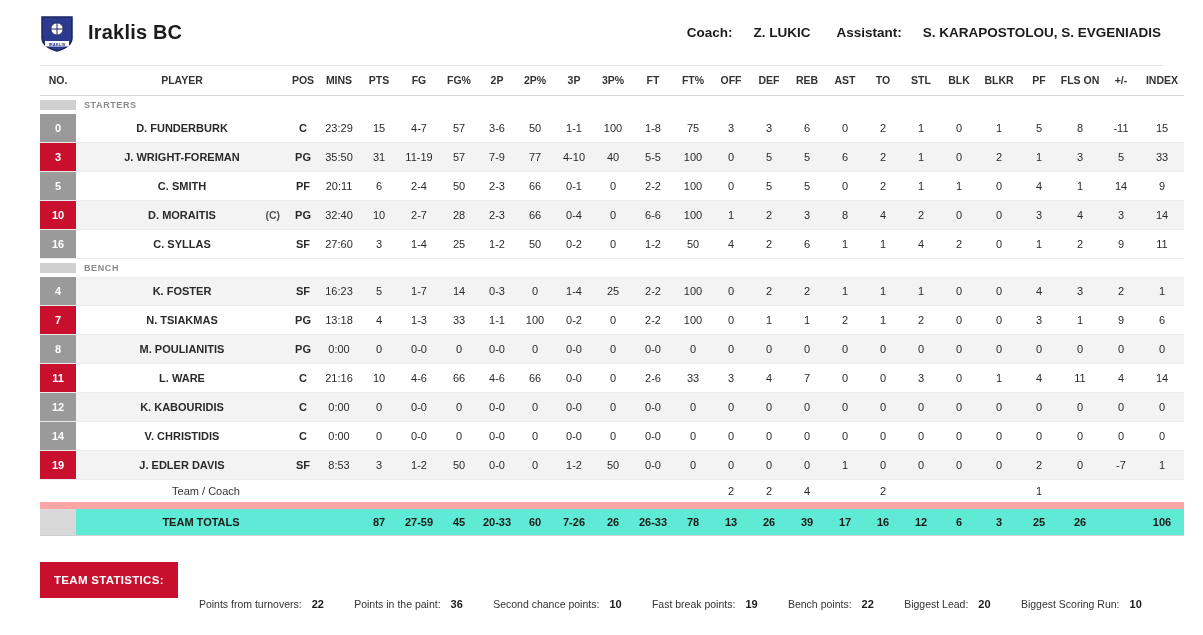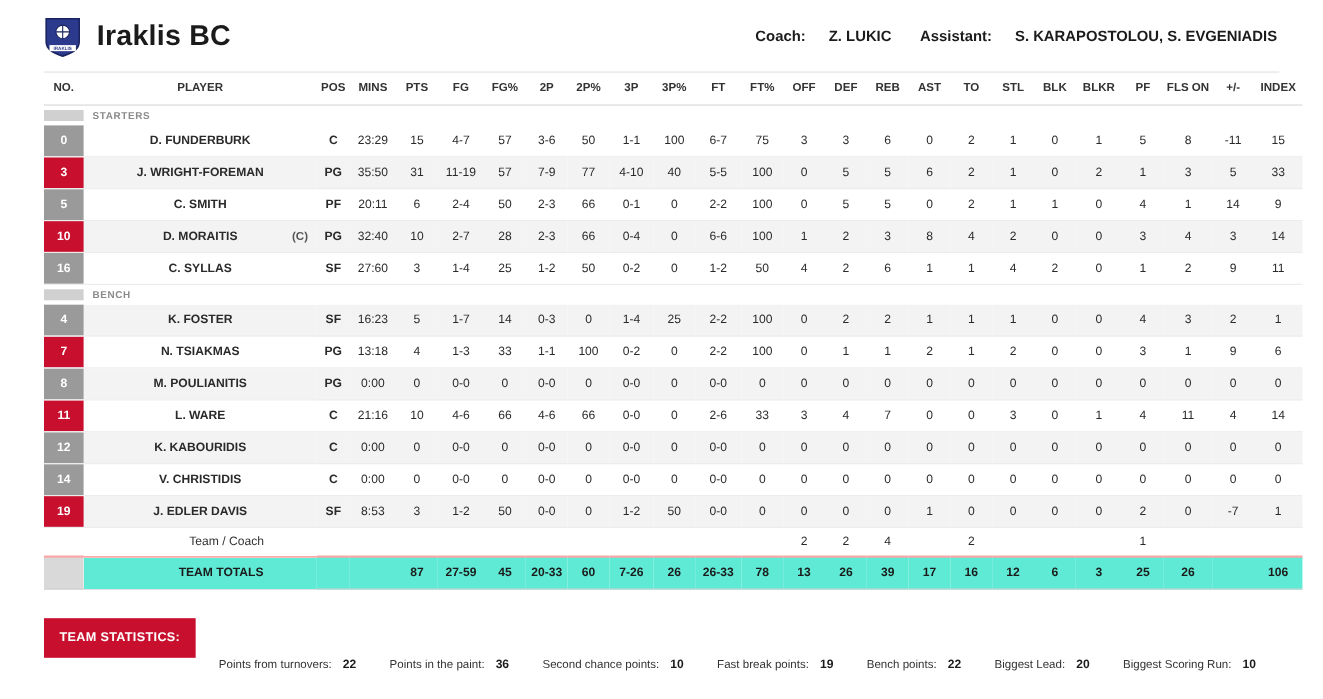--- a/index.html
+++ b/index.html
@@ -25,21 +25,21 @@
     border-bottom: 1px solid #e2e2e2;
   }
   .team-logo {
     width: 34px; height: 38px;
     margin-right: 14px;
     flex: 0 0 auto;
     position: relative;
   }
   .team-logo svg { display: block; }
   .team-name {
-    font-size: 26px;
+    font-size: 20px;
     font-weight: bold;
     letter-spacing: 0.2px;
     color: #1b1b1b;
   }
   .header-right {
     margin-left: auto;
     display: flex;
     align-items: center;
     gap: 26px;
     font-size: 13.5px;
@@ -138,21 +138,21 @@
   }
   .sect-label {
     font-size: 9px;
     font-weight: bold;
     letter-spacing: 0.6px;
     color: #8a8a8a;
     padding-left: 8px;
   }
 
   
-  tr.teamcoach td { height: 26px; background: #fff; border-bottom: 2px solid #fca5a5;}
+  tr.teamcoach td { height: 26px; background: #fff; border-bottom: 7px solid #fca5a5;}
   tr.teamcoach td.player-cell { padding-left: 48px; font-weight: normal; color: #333; font-size: 11px;}
 
   
   tr.totals td {
     height: 30px;
     background: #5eead4;
     font-weight: bold;
     font-size: 11px;
     color: #1b1b1b;
     border-bottom: 1px solid #cfcfcf;
@@ -294,21 +294,21 @@
         <td class="player-cell"><span>D. FUNDERBURK</span><span class="cap"></span></td>
         <td class="pos-cell">C</td>
         <td class="min-cell">23:29</td>
         <td>15</td>
         <td>4-7</td>
         <td>57</td>
         <td>3-6</td>
         <td>50</td>
         <td>1-1</td>
         <td>100</td>
-        <td>6-7</td>
+        <td>1-8</td>
         <td>75</td>
         <td>3</td>
         <td>3</td>
         <td>6</td>
         <td>0</td>
         <td>2</td>
         <td>1</td>
         <td>0</td>
         <td>1</td>
         <td>5</td>

